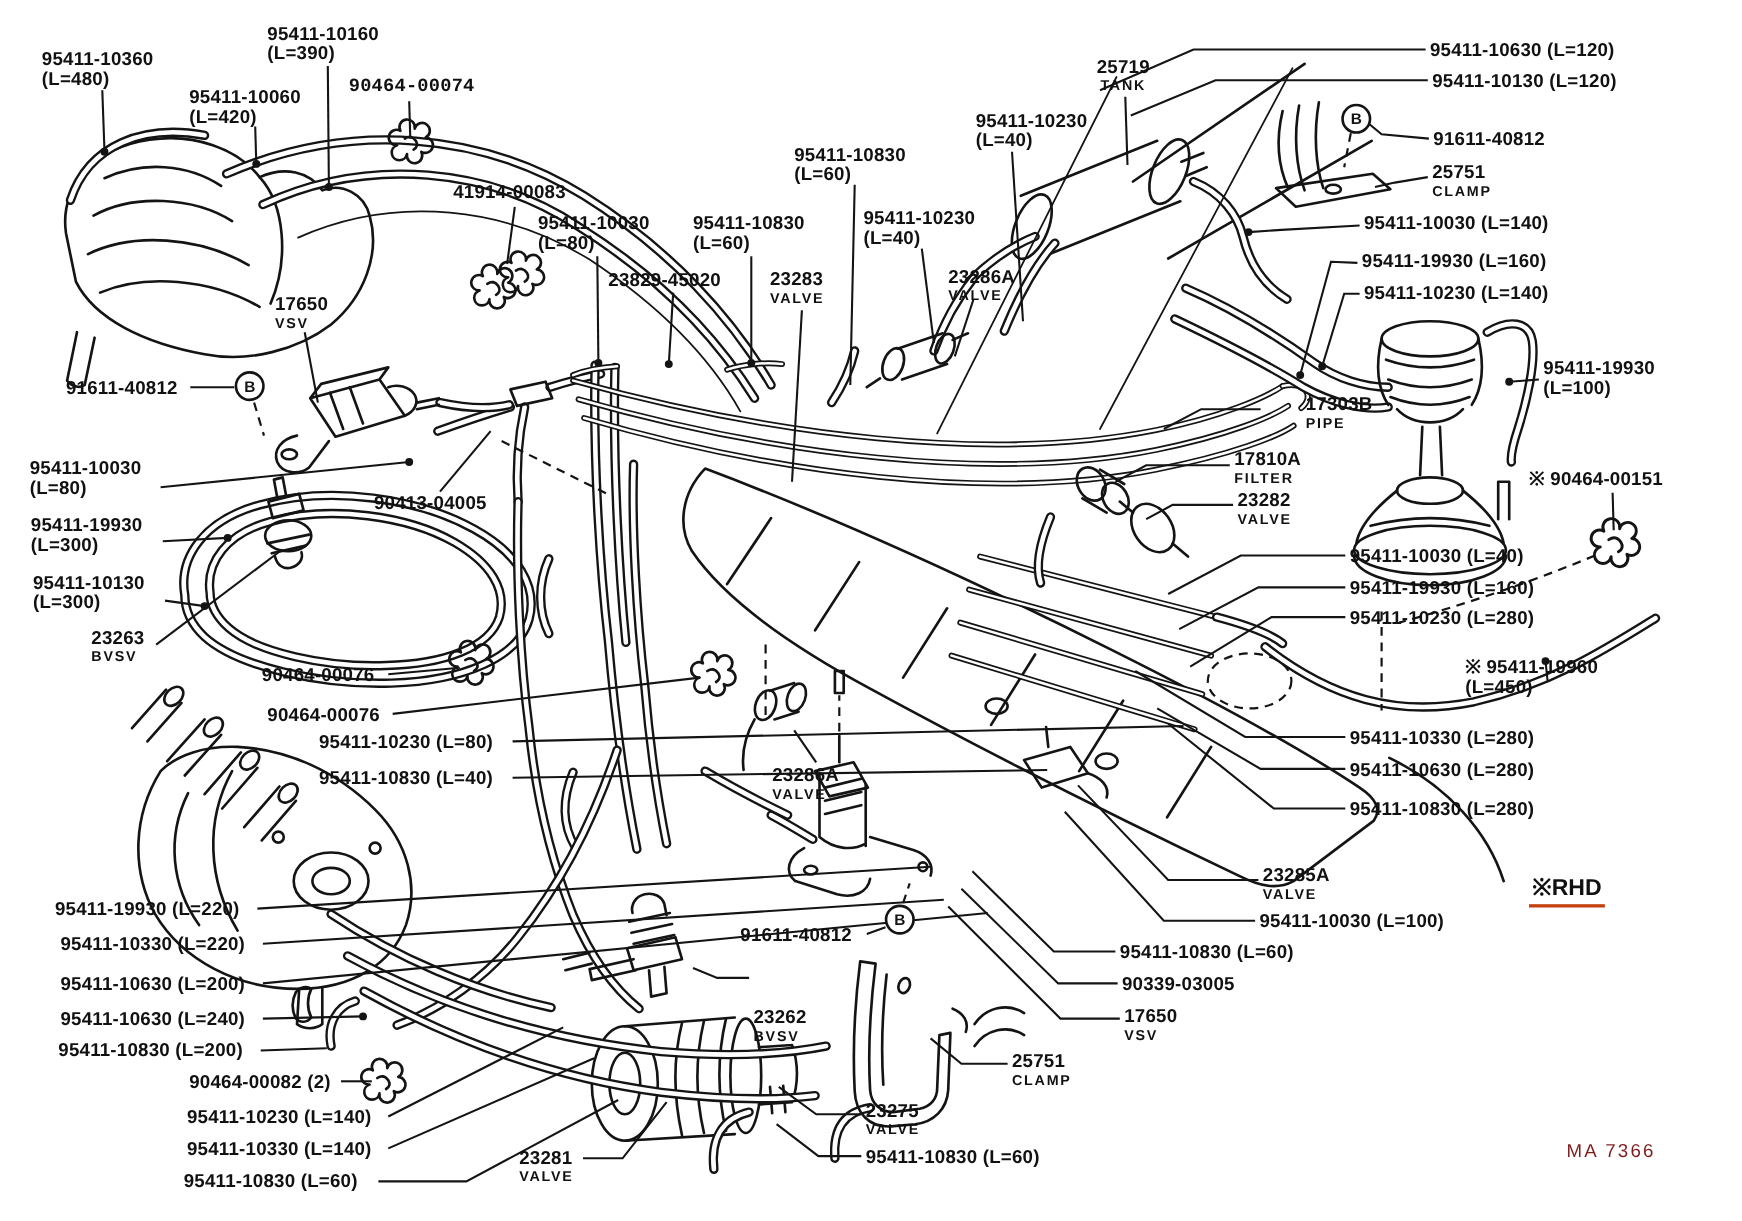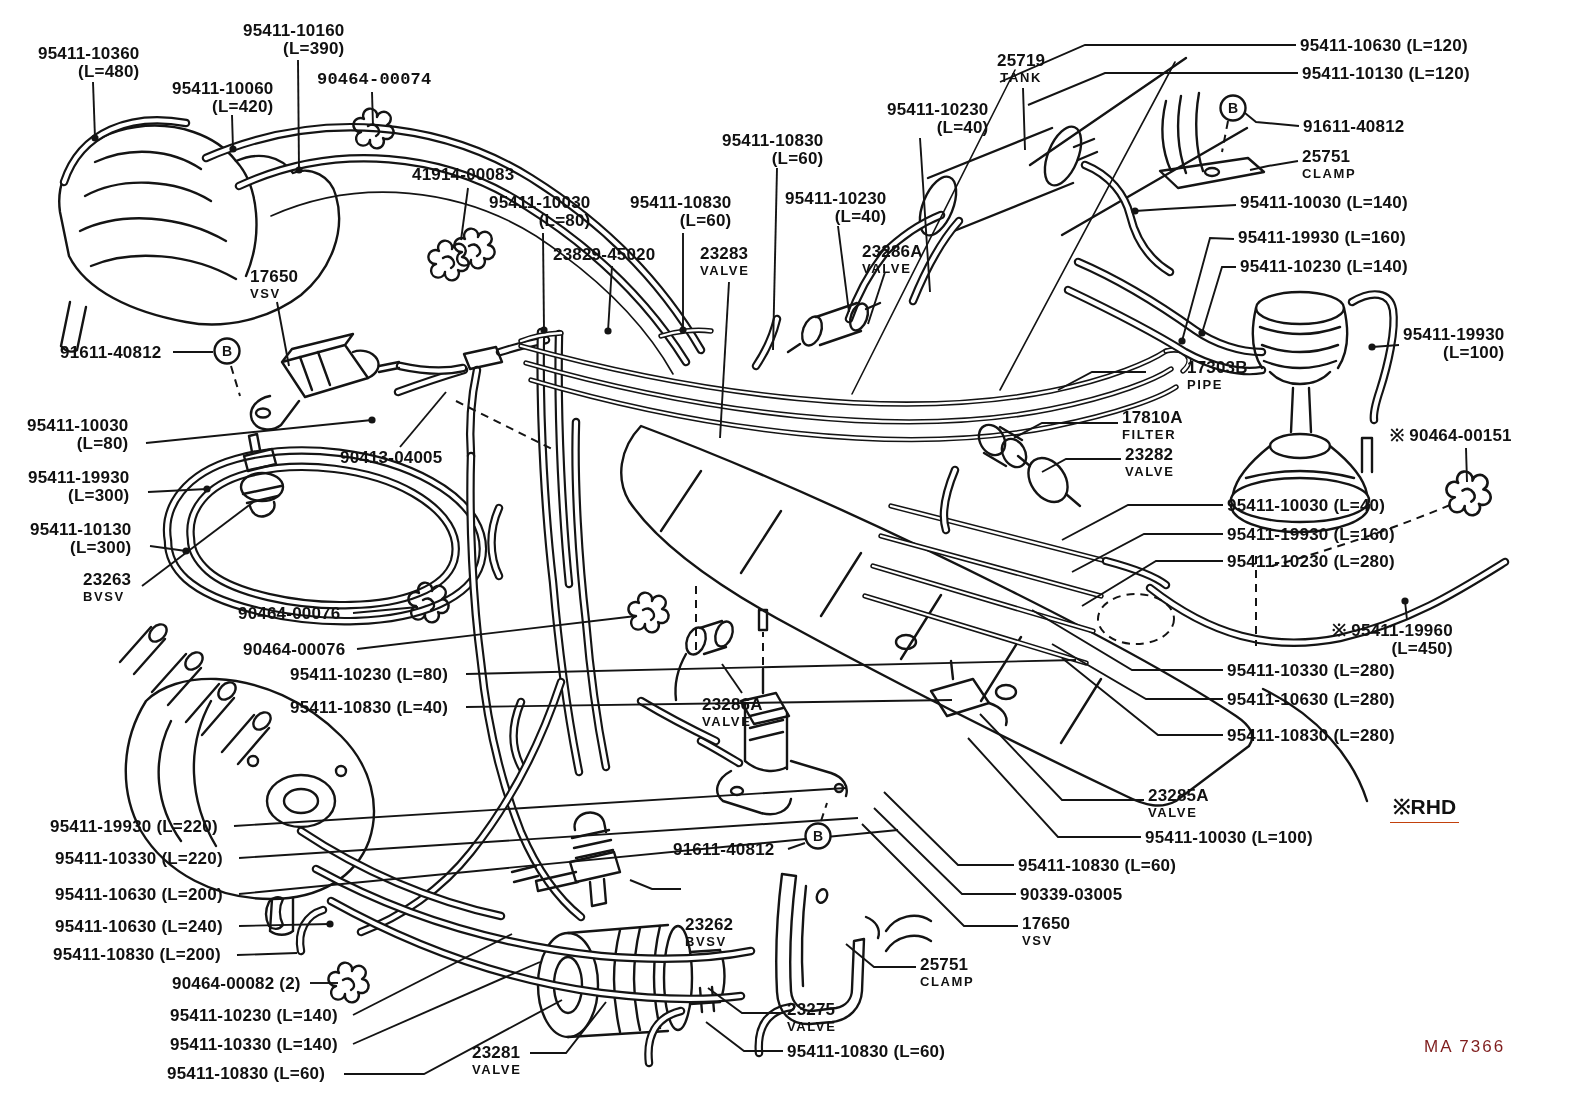--- a/index.html
+++ b/index.html
@@ -10,24 +10,24 @@
   .thin{fill:none;stroke:#141414;stroke-width:1.6;stroke-linecap:round}
   .hose{fill:none;stroke:#141414;stroke-width:8.5;stroke-linecap:round}
   .hose-core{fill:none;stroke:#fff;stroke-width:4.2;stroke-linecap:round}
   .pipe{fill:none;stroke:#141414;stroke-width:5.4;stroke-linecap:round}
   .pipe-core{fill:none;stroke:#fff;stroke-width:2.3;stroke-linecap:round}
   .dash{fill:none;stroke:#141414;stroke-width:2;stroke-dasharray:8 6}
   .leader{fill:none;stroke:#141414;stroke-width:1.9}
   .ldot{fill:#141414;stroke:none}
   .plabel{position:absolute;color:#111;font-weight:bold;font-size:17px;line-height:1.06;
           white-space:nowrap;letter-spacing:.2px}
-  .plabel .sub-r{text-align:right}
+  .plabel .sub-r{}
   .plabel .sub-c{font-size:13px;letter-spacing:1.6px;margin-top:1px}
   #rhd-note{position:absolute;left:1390px;top:792px;font-size:21px;font-weight:bold;color:#111;
-            border-bottom:1px solid #c2410c;padding:0 3px 2px}
+            border-bottom:3px solid #c2410c;padding:0 3px 2px}
   #figure-code{position:absolute;left:1424px;top:1037px;font-size:17px;letter-spacing:2px;color:#7f1d1d}
   .bmark circle{fill:#fff;stroke:#141414;stroke-width:2.4}
   .bmark text{font-family:"Liberation Sans",sans-serif;font-size:14px;font-weight:bold;
               fill:#141414;text-anchor:middle}
 </style>
 </head>
 <body>
 
 <div id="stage">
 
@@ -548,21 +548,21 @@
       </div>
       <div class="plabel" style="left: 1227px; top: 497px;">
         <div>95411-10030 (L=40)</div>
       </div>
       <div class="plabel" style="left: 1227px; top: 526px;">
         <div>95411-19930 (L=160)</div>
       </div>
       <div class="plabel" style="left: 1227px; top: 553px;">
         <div>95411-10230 (L=280)</div>
       </div>
-      <div class="plabel" style="left: 1332px; top: 622px;">
+      <div class="plabel" style="left: 1332px; top: 598px;">
         <div>※ 95411-19960</div>
         <div class="sub-r">(L=450)</div>
       </div>
       <div class="plabel" style="left: 1227px; top: 662px;">
         <div>95411-10330 (L=280)</div>
       </div>
       <div class="plabel" style="left: 1227px; top: 691px;">
         <div>95411-10630 (L=280)</div>
       </div>
       <div class="plabel" style="left: 1227px; top: 727px;">

